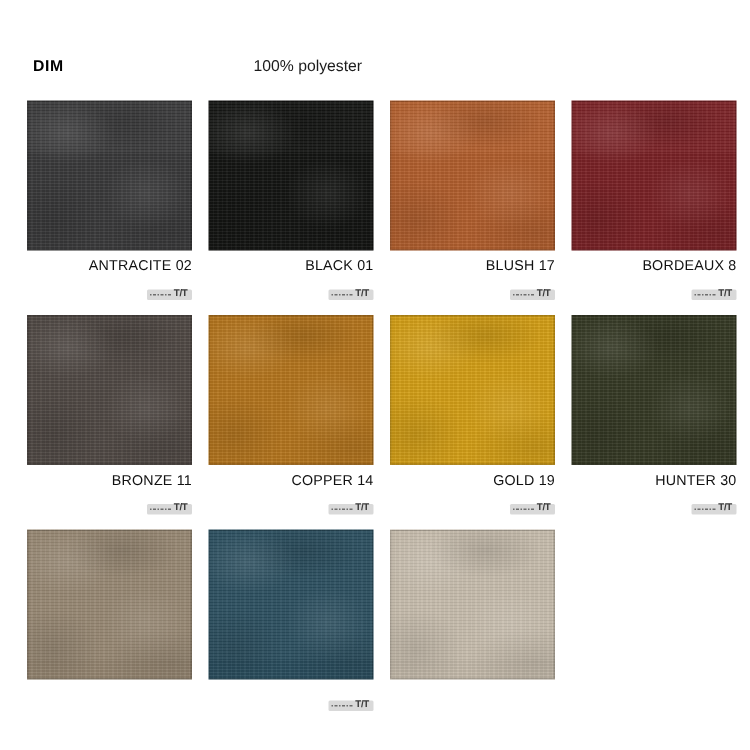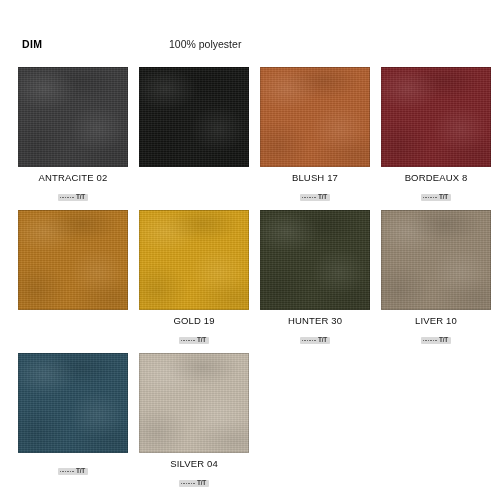--- a/index.html
+++ b/index.html
@@ -105,21 +105,21 @@
   .swatch .edge {
     position: absolute;
     inset: 0;
     box-shadow: inset 0 0 0 1px rgba(0,0,0,0.16);
     pointer-events: none;
   }
 
   
   .caption {
     width: 110px;
-    text-align: center;
+    text-align: right;
     padding-top: 5px;
   }
   .colour-name {
     font-size: 9.5px;
     font-weight: normal;
     color: #111111;
     letter-spacing: 0.15px;
     white-space: nowrap;
     line-height: 12px;
   }
@@ -181,20 +181,31 @@
             </span>
             <span class="code">T/T</span>
           </div></div>
       </div>
       <div class="cell">
         <div class="swatch" style="background: rgb(20, 21, 19);">
           <div class="weave"></div>
           <div class="mottle"></div>
           <div class="edge"></div>
         </div>
+        <div class="caption"><div class="colour-name">BLACK 01</div><div class="badge">
+            <span class="dots">
+              <i></i>
+              <i></i>
+              <i></i>
+              <i></i>
+              <i></i>
+              <i></i>
+            </span>
+            <span class="code">T/T</span>
+          </div></div>
       </div>
       <div class="cell">
         <div class="swatch" style="background: rgb(178, 95, 46);">
           <div class="weave"></div>
           <div class="mottle"></div>
           <div class="edge"></div>
         </div>
         <div class="caption"><div class="colour-name">BLUSH 17</div><div class="badge">
             <span class="dots">
               <i></i>
@@ -219,25 +230,54 @@
               <i></i>
               <i></i>
               <i></i>
               <i></i>
               <i></i>
             </span>
             <span class="code">T/T</span>
           </div></div>
       </div>
       <div class="cell">
+        <div class="swatch" style="background: rgb(81, 74, 69);">
+          <div class="weave"></div>
+          <div class="mottle"></div>
+          <div class="edge"></div>
+        </div>
+        <div class="caption"><div class="colour-name">BRONZE 11</div><div class="badge">
+            <span class="dots">
+              <i></i>
+              <i></i>
+              <i></i>
+              <i></i>
+              <i></i>
+              <i></i>
+            </span>
+            <span class="code">T/T</span>
+          </div></div>
+      </div>
+      <div class="cell">
         <div class="swatch" style="background: rgb(181, 118, 30);">
           <div class="weave"></div>
           <div class="mottle"></div>
           <div class="edge"></div>
         </div>
+        <div class="caption"><div class="colour-name">COPPER 14</div><div class="badge">
+            <span class="dots">
+              <i></i>
+              <i></i>
+              <i></i>
+              <i></i>
+              <i></i>
+              <i></i>
+            </span>
+            <span class="code">T/T</span>
+          </div></div>
       </div>
       <div class="cell">
         <div class="swatch" style="background: rgb(212, 160, 23);">
           <div class="weave"></div>
           <div class="mottle"></div>
           <div class="edge"></div>
         </div>
         <div class="caption"><div class="colour-name">GOLD 19</div><div class="badge">
             <span class="dots">
               <i></i>
@@ -267,31 +307,20 @@
             </span>
             <span class="code">T/T</span>
           </div></div>
       </div>
       <div class="cell">
         <div class="swatch" style="background: rgb(149, 134, 113);">
           <div class="weave"></div>
           <div class="mottle"></div>
           <div class="edge"></div>
         </div>
-        <div class="caption"><div class="colour-name">LIVER 10</div><div class="badge">
-            <span class="dots">
-              <i></i>
-              <i></i>
-              <i></i>
-              <i></i>
-              <i></i>
-              <i></i>
-            </span>
-            <span class="code">T/T</span>
-          </div></div>
       </div>
       <div class="cell">
         <div class="swatch" style="background: rgb(42, 78, 94);">
           <div class="weave"></div>
           <div class="mottle"></div>
           <div class="edge"></div>
         </div>
         <div class="caption"><div class="badge">
             <span class="dots">
               <i></i>
@@ -303,27 +332,16 @@
             </span>
             <span class="code">T/T</span>
           </div></div>
       </div>
       <div class="cell">
         <div class="swatch" style="background: rgb(197, 187, 171);">
           <div class="weave"></div>
           <div class="mottle"></div>
           <div class="edge"></div>
         </div>
-        <div class="caption"><div class="colour-name">SILVER 04</div><div class="badge">
-            <span class="dots">
-              <i></i>
-              <i></i>
-              <i></i>
-              <i></i>
-              <i></i>
-              <i></i>
-            </span>
-            <span class="code">T/T</span>
-          </div></div>
       </div>
     </div>
 
 </div>
 
 </body></html>

